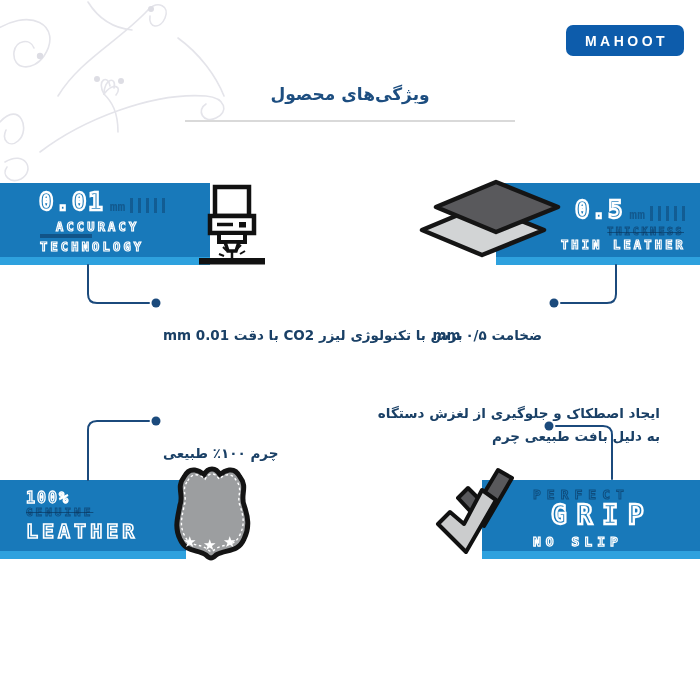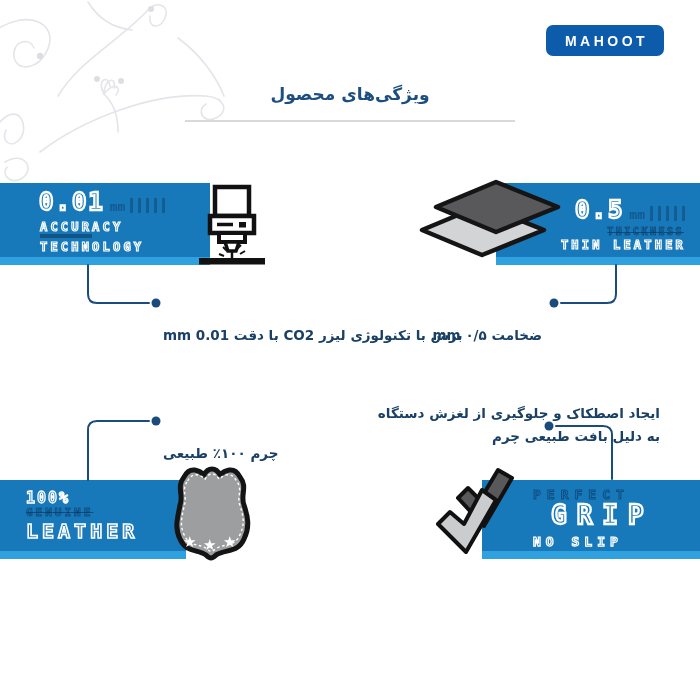--- a/index.html
+++ b/index.html
@@ -3,21 +3,21 @@
 <meta charset="utf-8">
 <style>
   html,body{margin:0;padding:0;background:#fff;}
   .stage{
     position:relative;width:700px;height:700px;background:#fff;
     overflow:hidden;font-family:"DejaVu Sans",sans-serif;
     outline:1px solid #e6e6e6;
   }
   
   .logo{
-    position:absolute;left:546px;top:25px;width:118px;height:31px;
+    position:absolute;left:566px;top:25px;width:118px;height:31px;
     background:var(--logo-blue,#0d5cab);border-radius:7px;
     display:flex;align-items:center;justify-content:center;
   }
   .logo span{
     color:#fff;font-family:"Liberation Sans",sans-serif;font-weight:bold;
     font-size:14px;letter-spacing:3.5px;padding-left:3px;
   }
   .page-title{
     position:absolute;left:0;top:84px;width:700px;text-align:center;
     color:#1d4e80;font-size:17px;font-weight:bold;
@@ -89,21 +89,21 @@
   <div class="title-divider"></div>
 
   <div class="banner" style="left:0;top:183px;width:210px;height:74px"></div>
   <div class="banner-strip" style="left:0;top:257px;width:210px;height:8px"></div>
 
   <div class="value-row" style="position:absolute;left:39px;top:190px">
     <span class="disp outline-xl">0.01</span>
     <span class="disp unit-ghost">mm</span>
     <div class="ruler-ghost"></div>
   </div>
-  <div class="disp outline-sm" style="position:absolute;left:40px;top:221px">ACCURACY</div>
+  <div class="disp outline-sm" style="position:absolute;left:56px;top:221px">ACCURACY</div>
   <div class="ghost-bar" style="position:absolute;left:40px;top:234px;width:52px"></div>
   <div class="disp outline-sm" style="position:absolute;left:40px;top:241px">TECHNOLOGY</div>
 
   <svg width="68" height="88" viewBox="0 0 68 88" style="left:198px;top:184px">
     <rect x="17" y="3" width="34" height="29" fill="#fff" stroke="#111" stroke-width="4.5"></rect>
     <rect x="12" y="32" width="44" height="17" fill="#fff" stroke="#111" stroke-width="4.5"></rect>
     <line x1="19" y1="40.5" x2="35" y2="40.5" stroke="#111" stroke-width="3.5"></line>
     <rect x="41" y="38" width="7" height="5.5" fill="#111"></rect>
     <rect x="21" y="49" width="26" height="9" fill="#fff" stroke="#111" stroke-width="4"></rect>
     <polygon points="27,58 41,58 38,67 30,67" fill="#fff" stroke="#111" stroke-width="3.5"></polygon>

